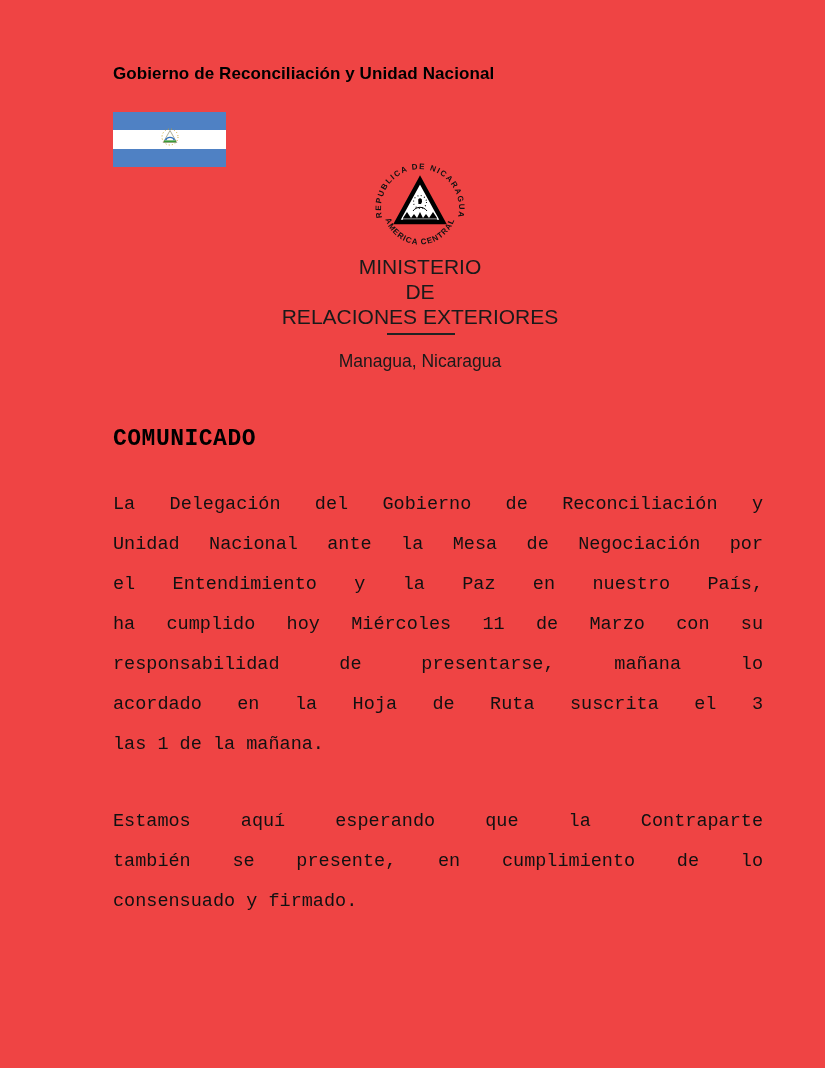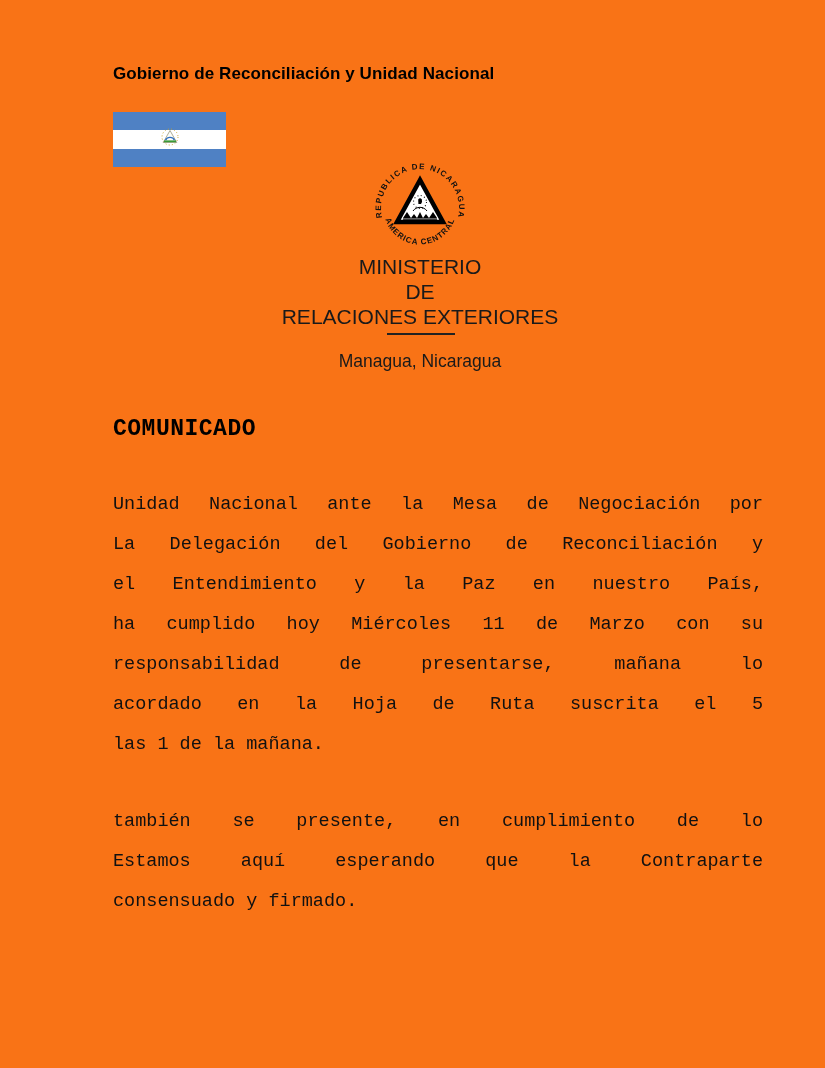--- a/index.html
+++ b/index.html
@@ -1,21 +1,21 @@
 <!DOCTYPE html>
 <html><head>
 <meta charset="utf-8">
 <style>
   * { margin: 0; padding: 0; box-sizing: border-box; }
   html, body { background: #ffffff; }
   .page {
     position: relative;
     width: 825px;
     height: 1068px;
-    background: #f97316;
+    background: #ef4444;
     color: #000000;
     font-family: "Liberation Sans", sans-serif;
     overflow: hidden;
   }
 
   
   .gov-header {
     position: absolute;
     left: 113px;
     top: 63px;
@@ -85,21 +85,21 @@
     width: 840px;
     text-align: center;
     font-size: 17.5px;
     color: #1a1a1a;
   }
 
   
   .comunicado-title {
     position: absolute;
     left: 113px;
-    top: 416px;
+    top: 426px;
     font-family: "Liberation Mono", monospace;
     font-weight: bold;
     font-size: 23px;
     letter-spacing: 0.5px;
     color: #000000;
   }
   .body-text {
     position: absolute;
     left: 113px;
     top: 485px;
@@ -176,28 +176,28 @@
   </div>
 
   <div class="divider"></div>
 
   <div class="city">Managua, Nicaragua</div>
 
   <div class="comunicado-title">COMUNICADO</div>
 
   <div class="body-text">
     <div class="para">
+      <div class="line">La Delegación del Gobierno de Reconciliación y</div>
       <div class="line">Unidad Nacional ante la Mesa de Negociación por</div>
-      <div class="line">La Delegación del Gobierno de Reconciliación y</div>
       <div class="line">el Entendimiento y la Paz en nuestro País,</div>
       <div class="line">ha cumplido hoy Miércoles 11 de Marzo con su</div>
       <div class="line">responsabilidad de presentarse, mañana lo</div>
-      <div class="line">acordado en la Hoja de Ruta suscrita el 5</div>
+      <div class="line">acordado en la Hoja de Ruta suscrita el 3</div>
       <div class="line last">las 1 de la mañana.</div>
     </div>
     <div class="para para2">
+      <div class="line">Estamos aquí esperando que la Contraparte</div>
       <div class="line">también se presente, en cumplimiento de lo</div>
-      <div class="line">Estamos aquí esperando que la Contraparte</div>
       <div class="line last">consensuado y firmado.</div>
     </div>
   </div>
 
 </div>
 
 </body></html>

